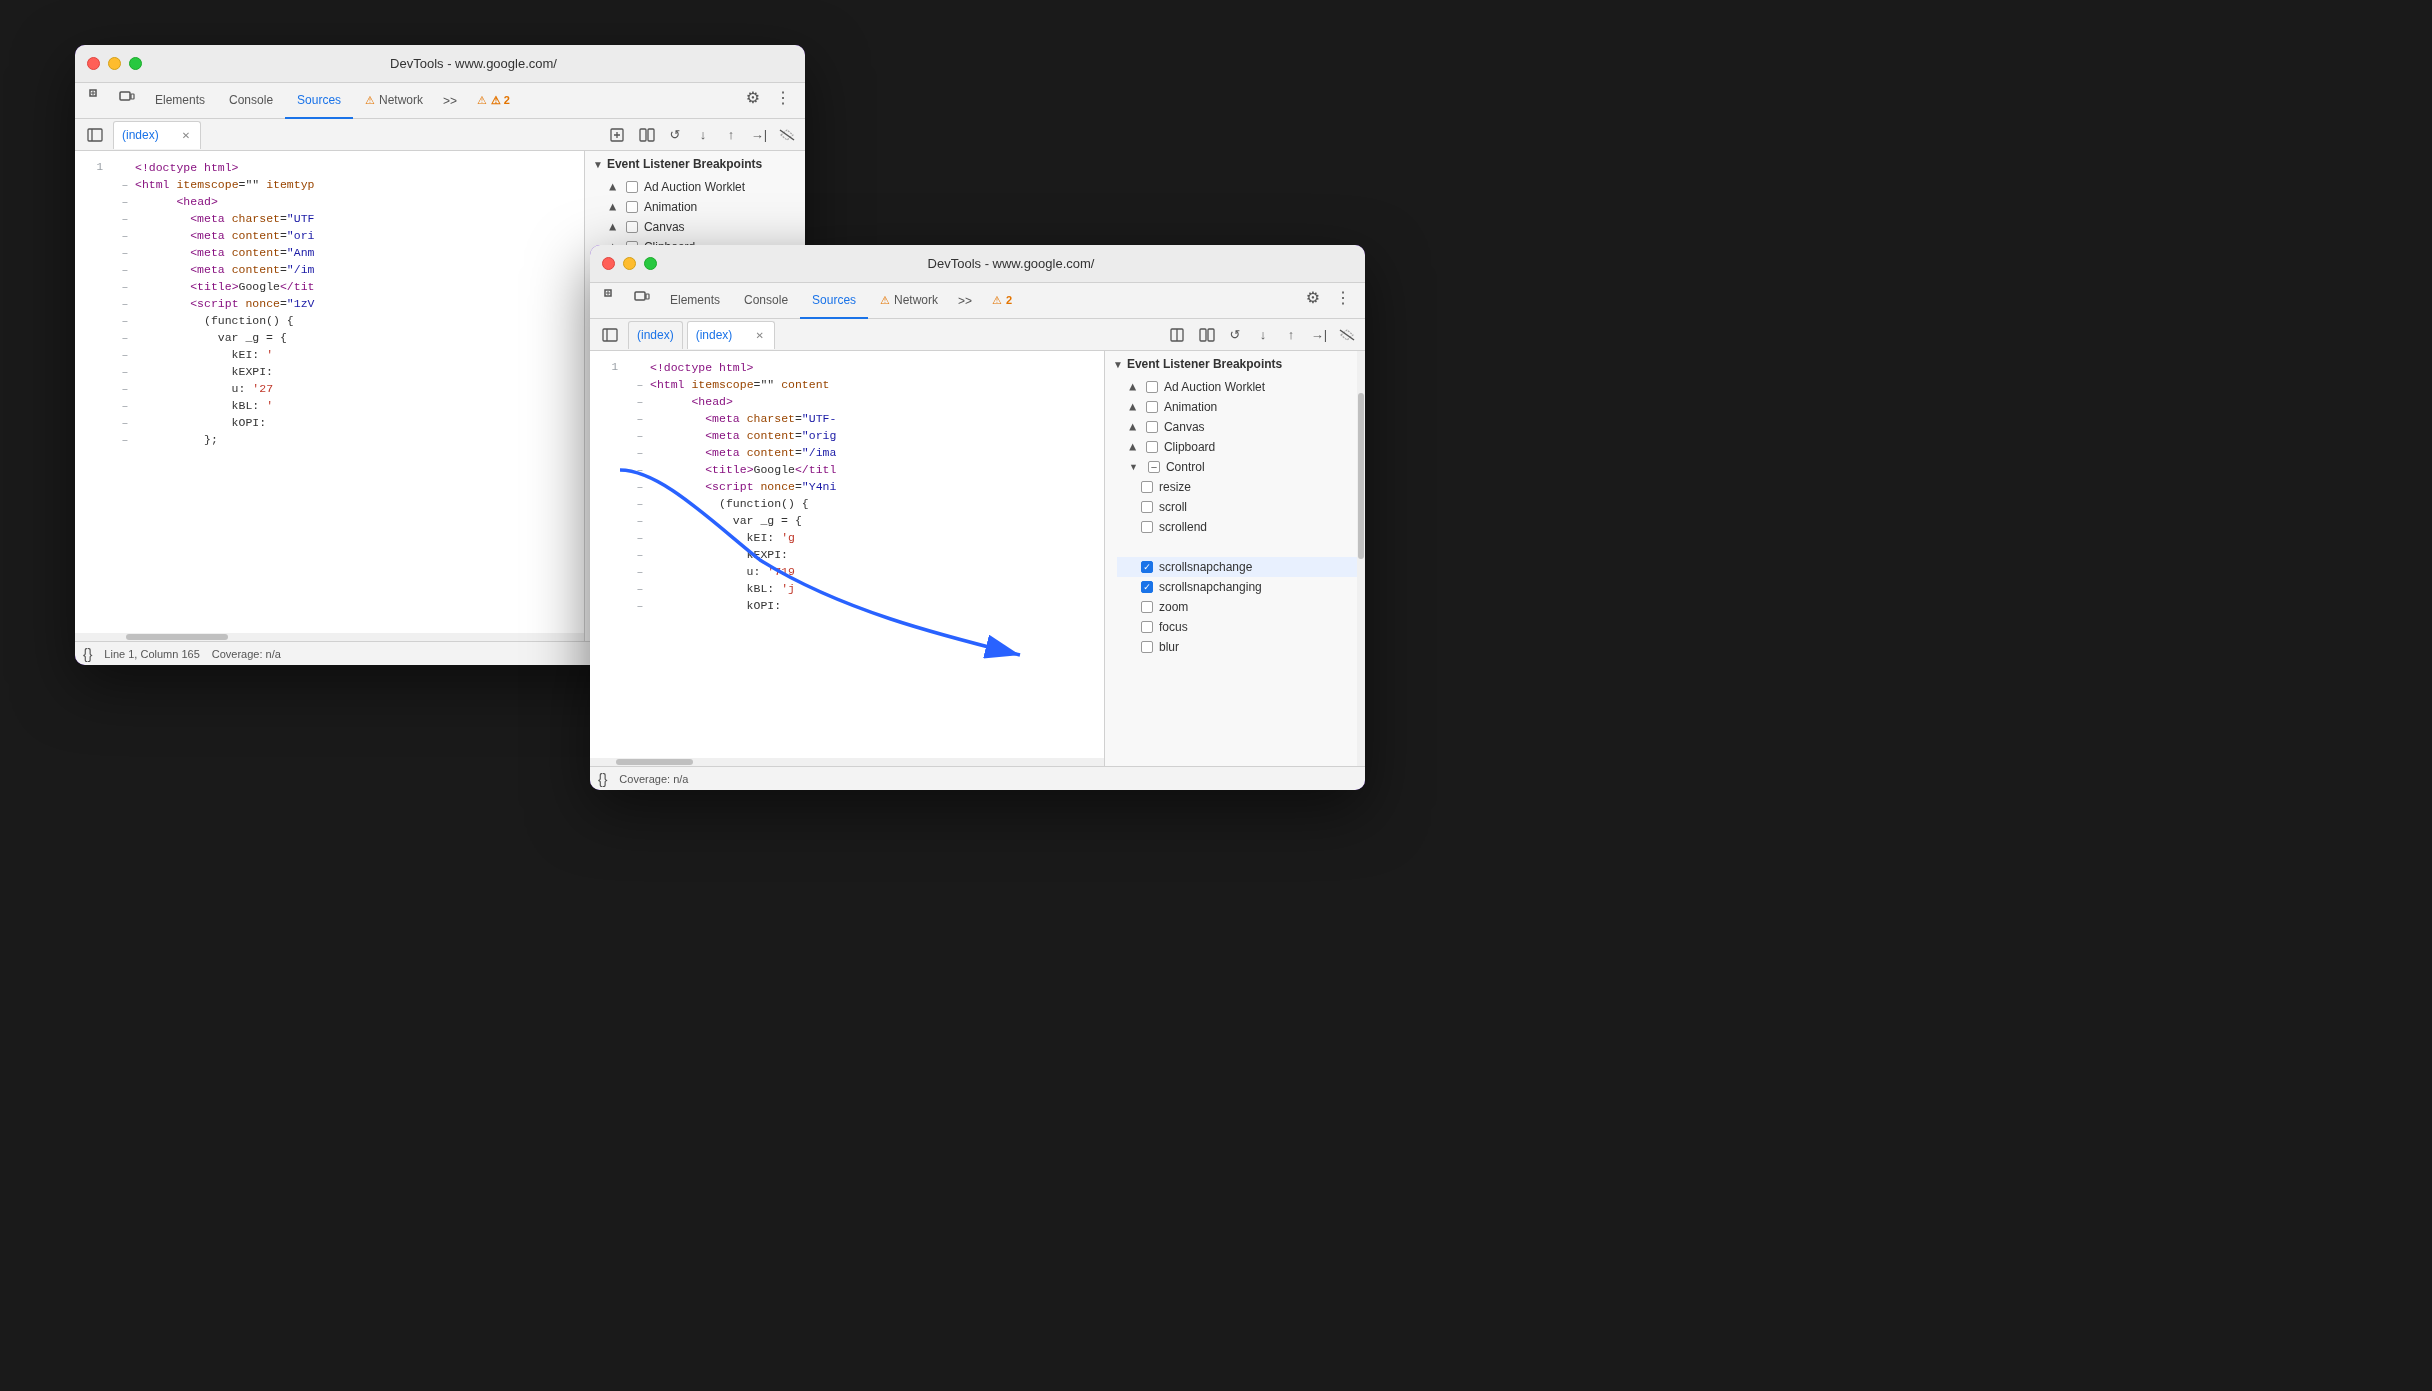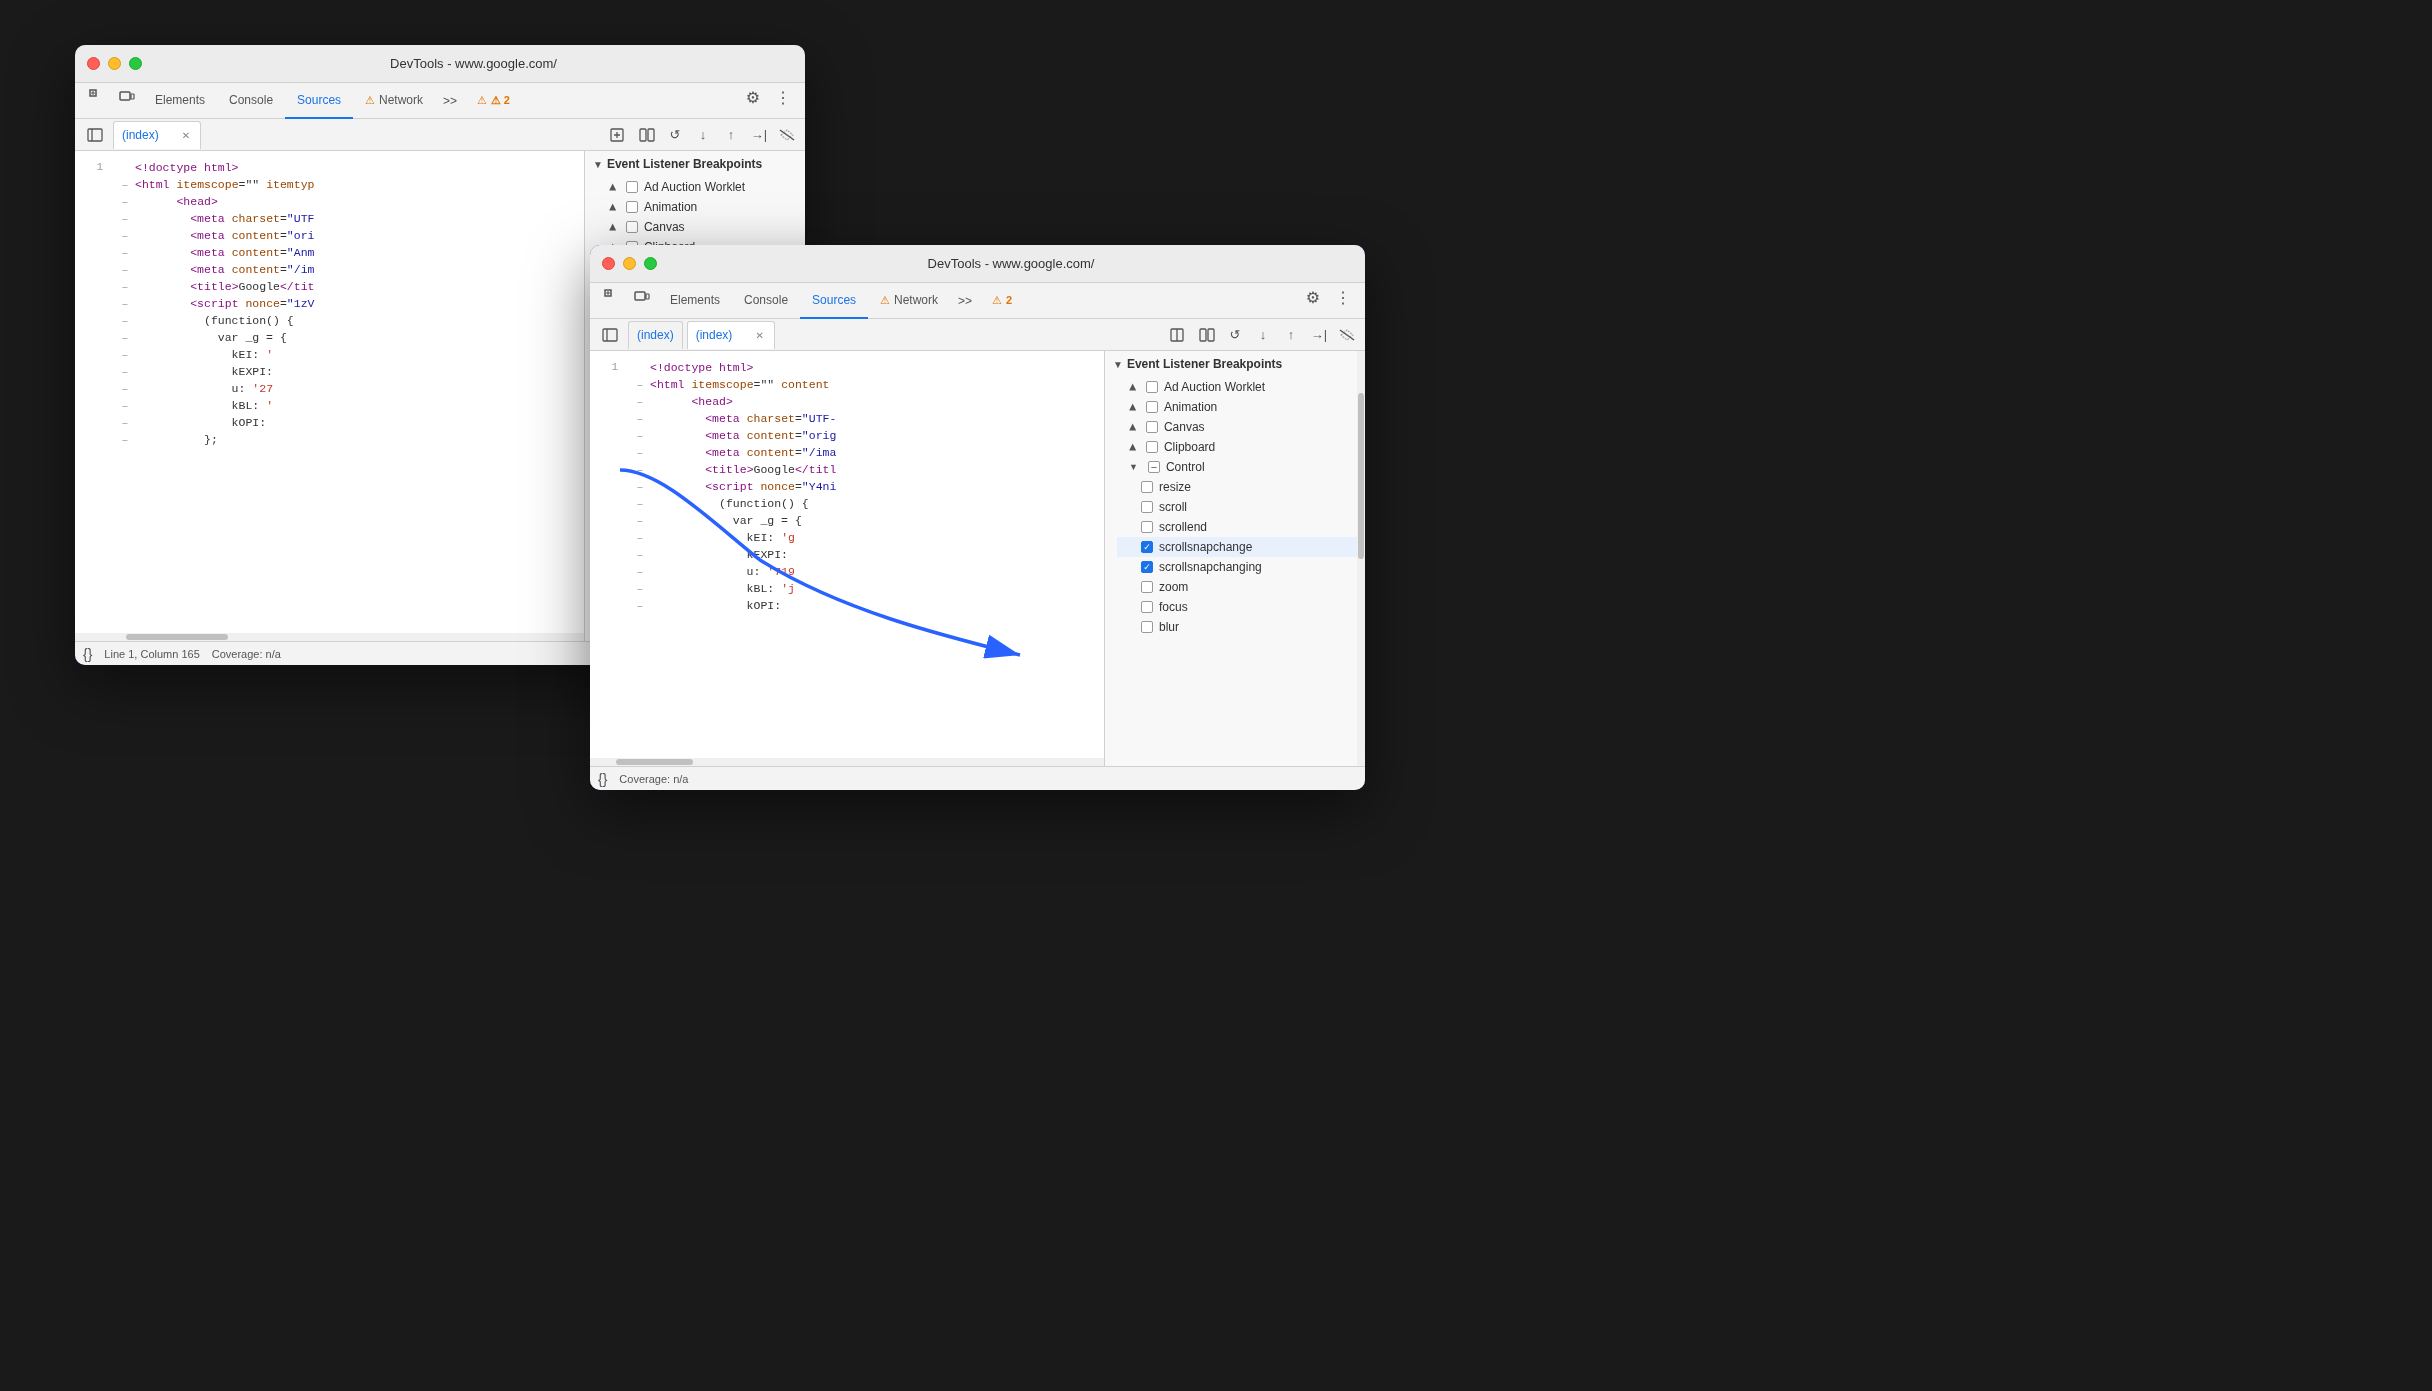--- a/index.html
+++ b/index.html
@@ -858,21 +858,21 @@
         <span>resize</span>
       </div>
       <div class="panel-item sub-panel-items">
         <div class="checkbox"></div>
         <span>scroll</span>
       </div>
       <div class="panel-item sub-panel-items">
         <div class="checkbox"></div>
         <span>scrollend</span>
       </div>
-      <div class="panel-item sub-panel-items" style="background:#e8f0fe;">
+      <div class="panel-item sub-panel-items" style="background:#e8f0fe;margin-top:20px;">
         <div class="checkbox checked"></div>
         <span>scrollsnapchange</span>
       </div>
       <div class="panel-item sub-panel-items">
         <div class="checkbox checked"></div>
         <span>scrollsnapchanging</span>
       </div>
       <div class="panel-item sub-panel-items">
         <div class="checkbox"></div>
         <span>zoom</span>

